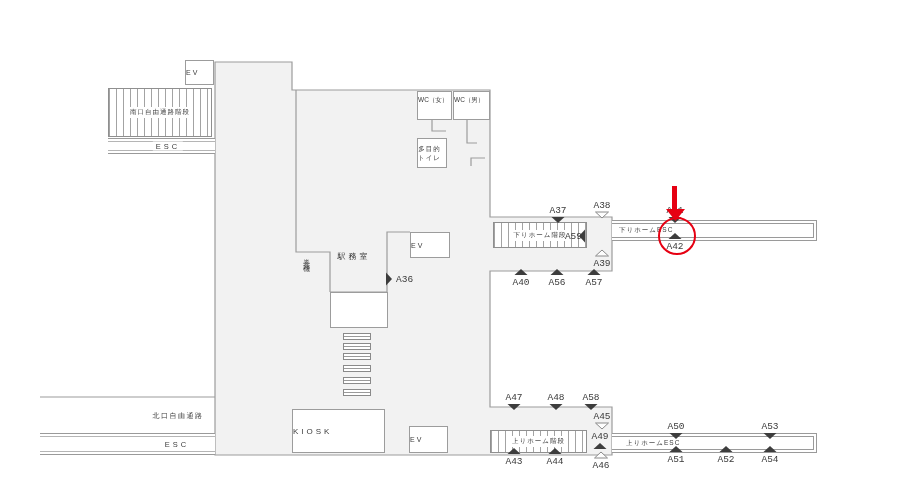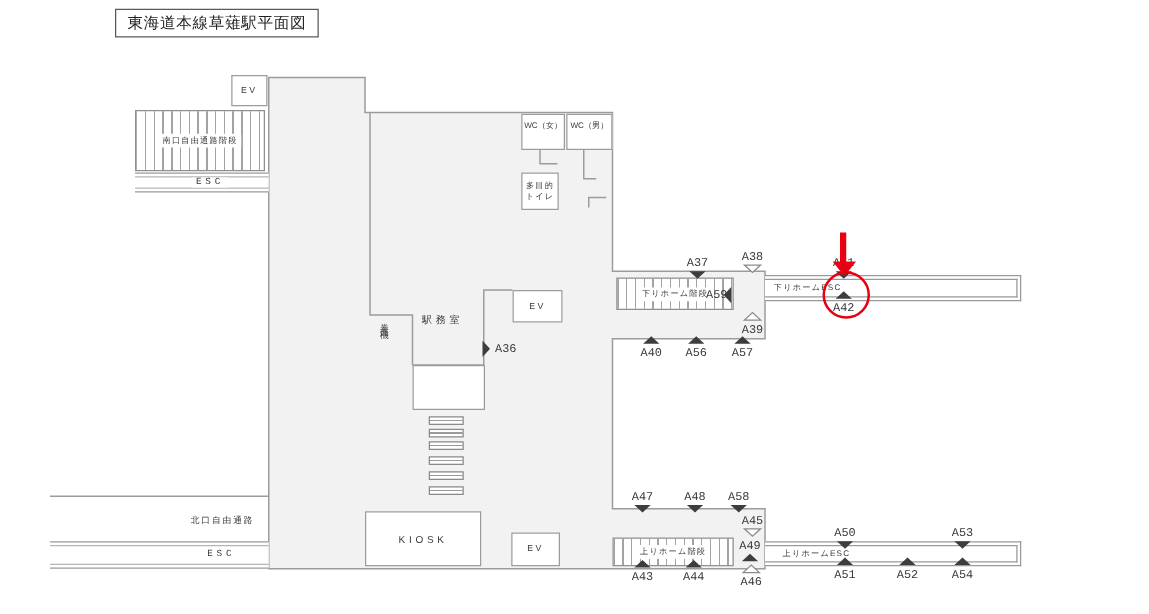--- a/index.html
+++ b/index.html
@@ -8,42 +8,42 @@
     font-family:"Liberation Sans", sans-serif;color:var(--ink,#3a3a3a);
   }
   .base-svg{position:absolute;left:0;top:0;z-index:0;}
   .title-box{
     position:absolute;left:92px;top:7px;z-index:6;background:#fff;
     border:1.5px solid #595959;padding:2px 9px;font-size:12.5px;color:#1f1f1f;
     letter-spacing:0.5px;white-space:nowrap;
   }
   .room{
     position:absolute;box-sizing:border-box;background:#fff;border:1px solid var(--outline,#9c9c9c);
-    z-index:3;display:flex;align-items:center;justify-content:center;text-align:center;
+    z-index:3;display:flex;align-items:center;justify-content:flex-start;text-align:center;
     font-size:7px;letter-spacing:2px;color:var(--ink,#3a3a3a);
   }
   .room.top-label{align-items:flex-start;padding-top:4px;}
   .room .two-line{letter-spacing:1px;line-height:9px;font-size:6.5px;}
   .hatch{
     position:absolute;box-sizing:border-box;z-index:3;border:1px solid #8f8f8f;
     background:repeating-linear-gradient(to right,#a3a3a3 0 1px,#ffffff 1px 7px);
     display:flex;align-items:center;justify-content:center;
   }
   .hatch span{background:#fff;padding:1px 3px;font-size:6.5px;letter-spacing:1px;white-space:nowrap;}
   .strip{
     position:absolute;box-sizing:border-box;z-index:2;background:#fff;
     border:1px solid #9a9a9a;border-left:none;
   }
   .strip .inner{
     position:absolute;top:2px;bottom:2px;left:0;right:2px;
     border:1px solid #9a9a9a;border-left:none;display:flex;align-items:center;
   }
   .strip .inner span{font-size:6.5px;letter-spacing:1px;white-space:nowrap;}
   .band{position:absolute;box-sizing:border-box;z-index:2;background:#fff;
-    border-top:1px solid #9a9a9a;border-bottom:1px solid #9a9a9a;font-family:Liberation Mono, monospace;}
+    border-top:1px solid #9a9a9a;border-bottom:1px solid #9a9a9a;}
   .band::before,.band::after{content:"";position:absolute;left:0;right:0;border-top:1px solid #b5b5b5;}
   .band::before{top:2px;} .band::after{bottom:2px;}
   .band .band-label{
     position:absolute;top:50%;transform:translate(-50%,-50%);
     font-size:7.5px;letter-spacing:3px;background:#fff;padding:0 3px;white-space:nowrap;z-index:1;
   }
   .free-label{position:absolute;z-index:3;font-size:7px;letter-spacing:1.5px;white-space:nowrap;
     transform:translate(-50%,-50%);}
   .vertical-label{
     position:absolute;z-index:3;font-size:7px;letter-spacing:3px;white-space:nowrap;
@@ -81,21 +81,20 @@
 <body>
 
 <div class="stage">
 
   <svg class="base-svg" width="919" height="491" viewBox="0 0 919 491">
     <polygon points="215,62 292,62 292,90 490,90 490,217 612,217 612,271 490,271 490,407 612,407 612,455 215,455" fill="#f2f2f2" stroke="#9c9c9c" stroke-width="1.2"></polygon>
     <path d="M296 90 V252 H330 V292 M330 292 H387 M387 292 V232 H410 M432 120 V131 H446 M467 120 V143 H477 M485 158 H471 V166" fill="none" stroke="#9c9c9c" stroke-width="1.2"></path>
     <line x1="40" y1="397" x2="215" y2="397" stroke="#9c9c9c" stroke-width="1.2"></line>
   </svg>
 
-  <div class="title-box">東海道本線草薙駅平面図</div>
 
   <div class="room" style="left:185px;top:60px;width:29px;height:25px;">
     <span>EV</span>
   </div>
   <div class="room top-label" style="left:417px;top:91px;width:35px;height:29px;letter-spacing:0;font-size:6.5px;">
     <span>WC（女）</span>
   </div>
   <div class="room top-label" style="left:453px;top:91px;width:37px;height:29px;letter-spacing:0;font-size:6.5px;">
     <span>WC（男）</span>
   </div>

